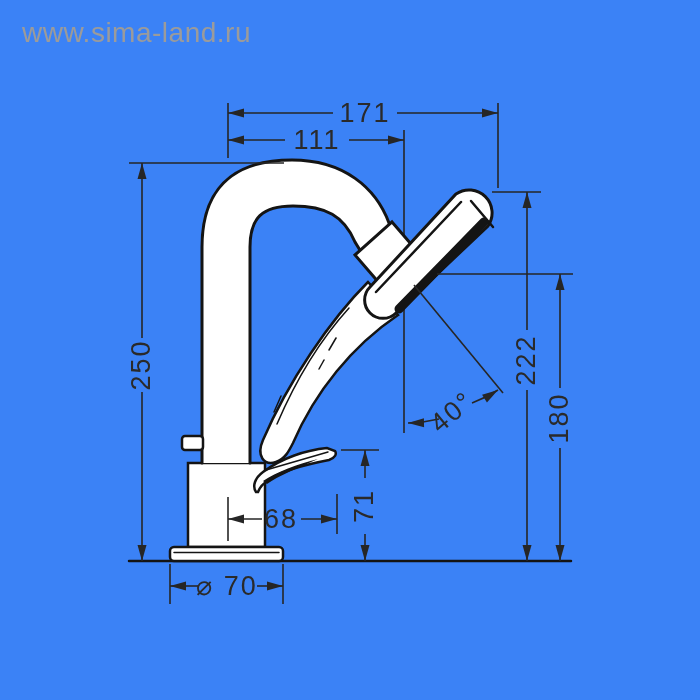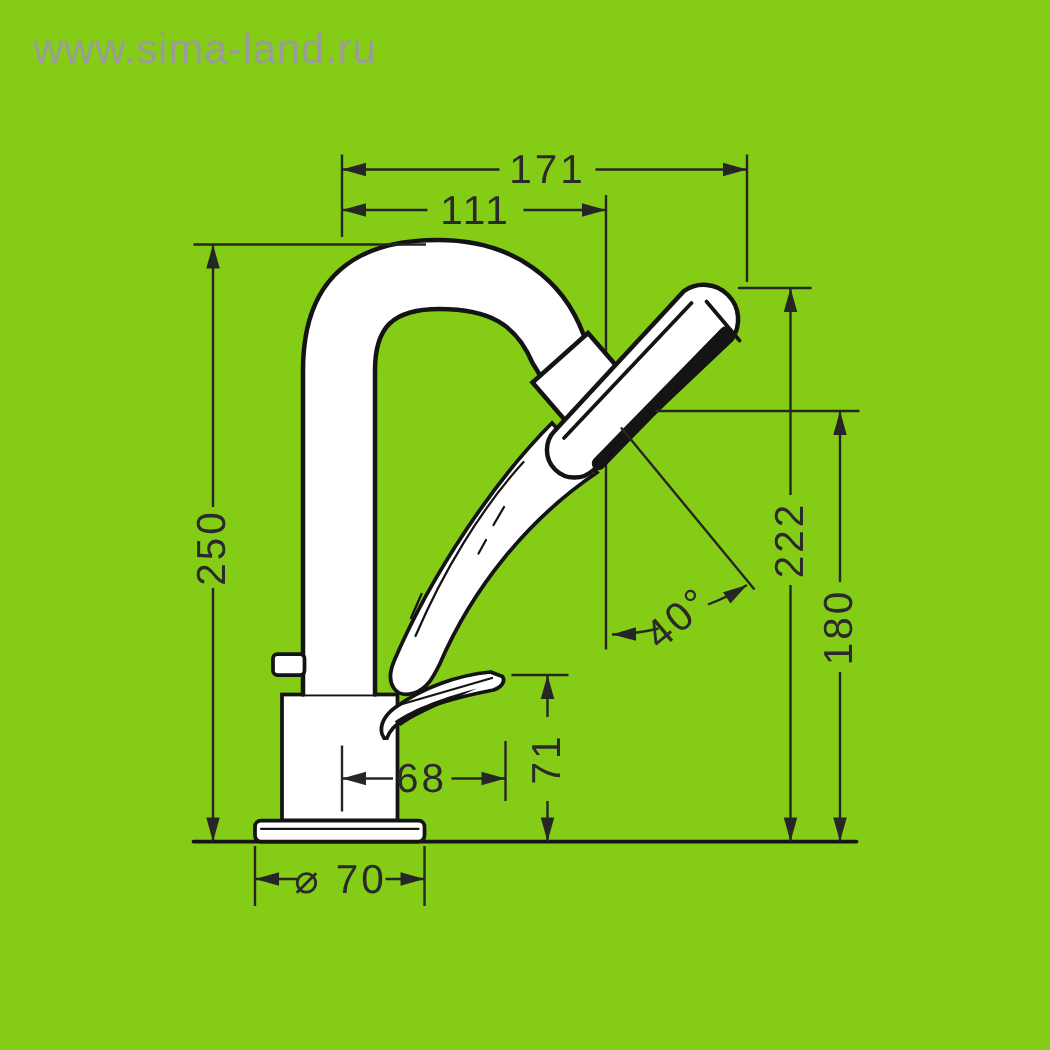--- a/index.html
+++ b/index.html
@@ -1,16 +1,16 @@
 <!DOCTYPE html>
 <html><head>
 <meta charset="utf-8">
 <style>
   html,body{margin:0;padding:0;background:#ffffff;}
-  .page{position:relative;width:700px;height:700px;background:#84cc16;overflow:hidden;
+  .page{position:relative;width:700px;height:700px;background:#3b82f6;overflow:hidden;
         font-family:"Liberation Sans", sans-serif;}
   svg{position:absolute;left:0;top:0;}
   text{fill:#2a2a2a;font-family:"Liberation Sans", sans-serif;}
   .dimtxt{font-size:27px;letter-spacing:2px;}
   .wm{font-size:28px;fill:#9b9b9b;letter-spacing:0.5px;}
   .dline{stroke:#262626;stroke-width:1.6;fill:none;}
   .f3{stroke:#141414;stroke-width:3;fill:none;stroke-linecap:round;}
   .f25{stroke:#141414;stroke-width:2.5;fill:none;stroke-linecap:round;}
   .f15{stroke:#141414;stroke-width:1.5;fill:none;stroke-linecap:round;}
   .white{fill:#ffffff;}

